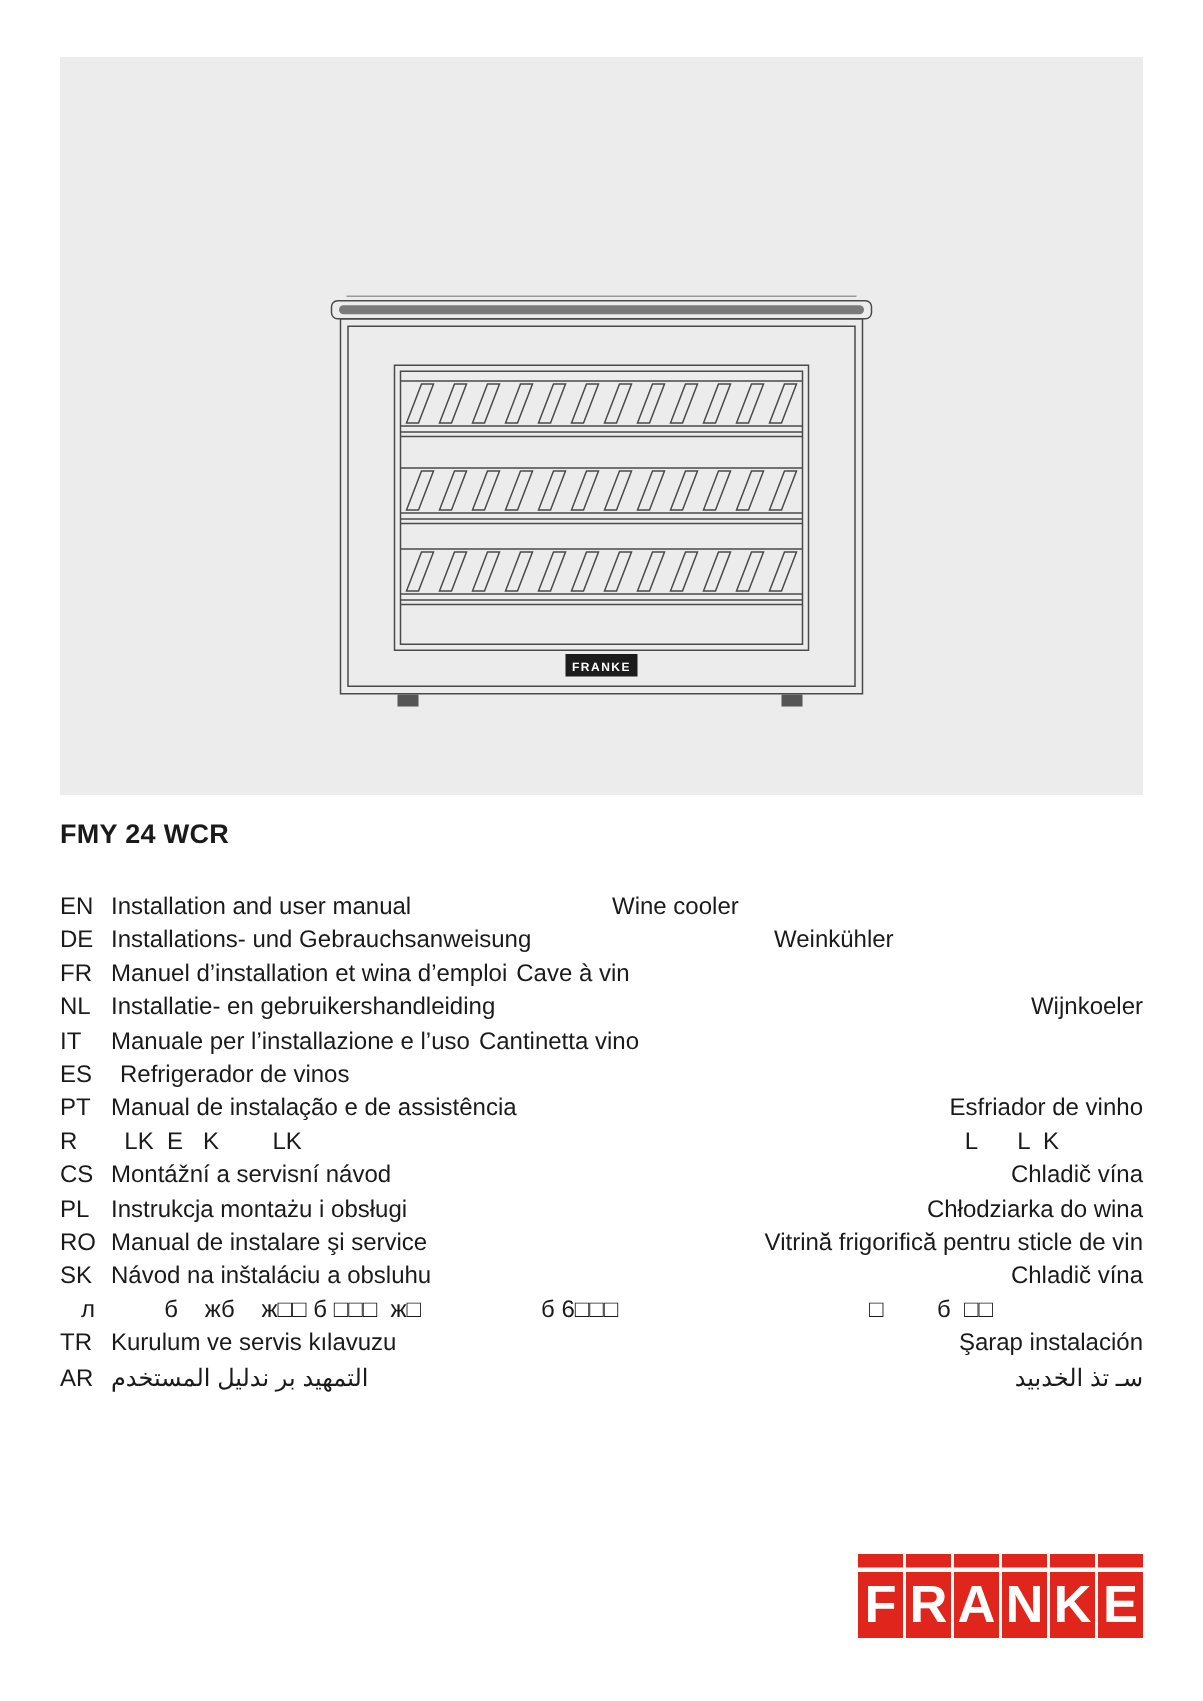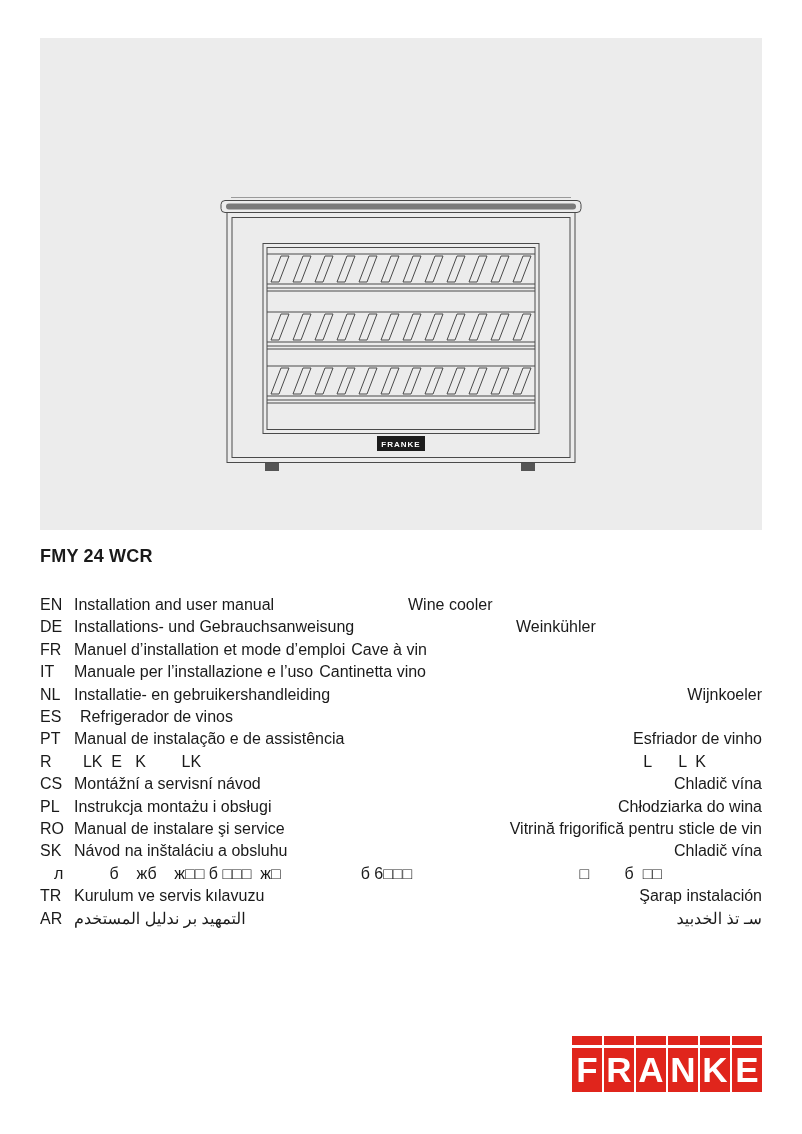--- a/index.html
+++ b/index.html
@@ -130,36 +130,36 @@
     </div>
 
     <div class="row tab-de">
       <span class="code">DE</span>
       <span class="title">Installations- und Gebrauchsanweisung</span>
       <span class="prod">Weinkühler</span>
     </div>
 
     <div class="row inline">
       <span class="code">FR</span>
-      <span class="title">Manuel d’installation et mode d’emploi</span>
+      <span class="title">Manuel d’installation et wina d’emploi</span>
       <span class="prod">Cave à vin</span>
+    </div>
+
+    <div class="row right">
+      <span class="code">NL</span>
+      <span class="title">Installatie- en gebruikershandleiding</span>
+      <span class="prod">Wijnkoeler</span>
     </div>
 
     <div class="row inline">
       <span class="code">IT</span>
       <span class="title">Manuale per l’installazione e l’uso</span>
       <span class="prod">Cantinetta vino</span>
     </div>
 
-    <div class="row right">
-      <span class="code">NL</span>
-      <span class="title">Installatie- en gebruikershandleiding</span>
-      <span class="prod">Wijnkoeler</span>
-    </div>
-
     <div class="row inline">
       <span class="code">ES</span>
       <span class="prod">Refrigerador de vinos</span>
     </div>
 
     <div class="row right">
       <span class="code">PT</span>
       <span class="title">Manual de instalação e de assistência</span>
       <span class="prod">Esfriador de vinho</span>
     </div>

